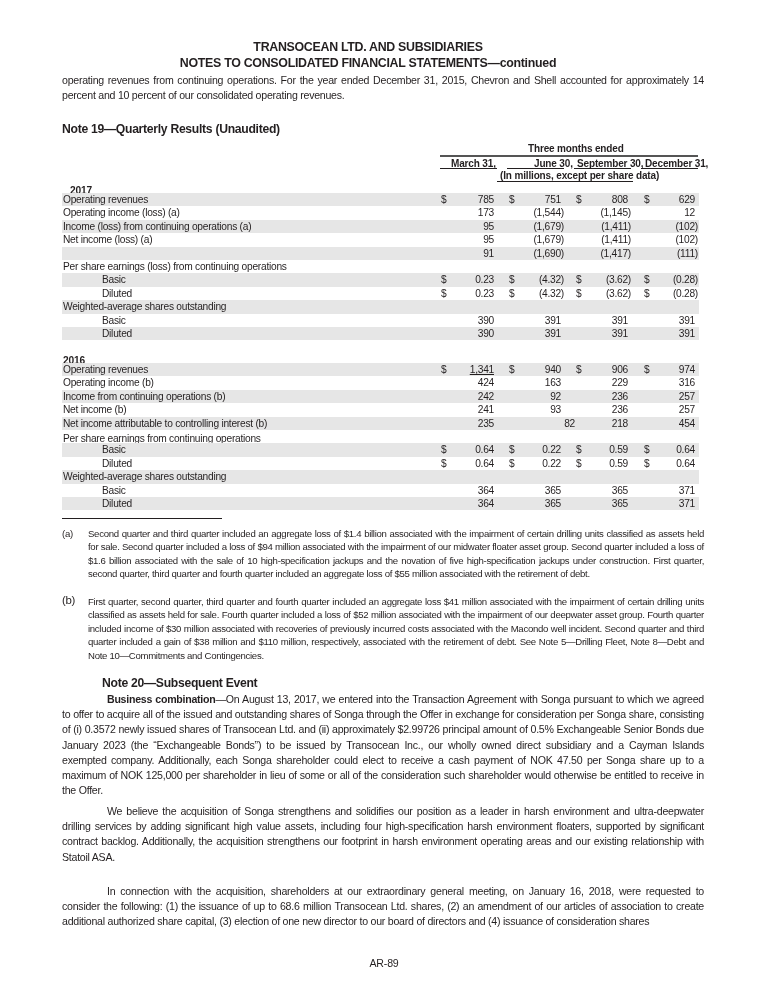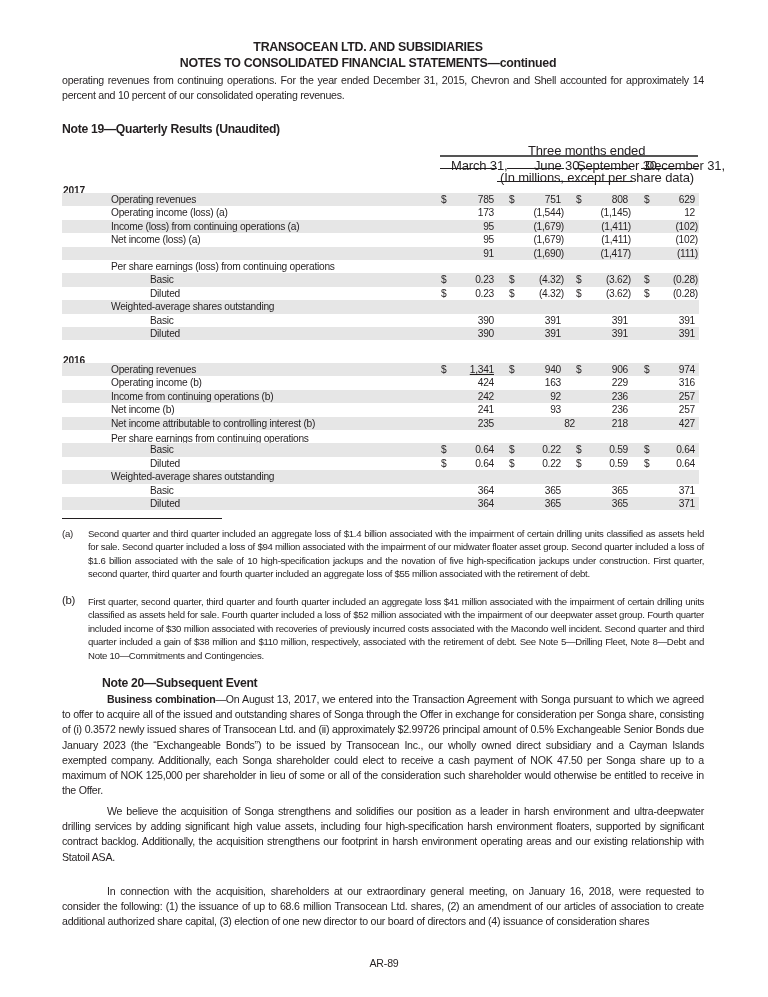--- a/index.html
+++ b/index.html
@@ -3,27 +3,27 @@
 <meta charset="utf-8">
 <style>
   * { margin: 0; padding: 0; box-sizing: border-box; }
   html, body { width: 768px; height: 997px; background: #ffffff; overflow: hidden; }
   body { position: relative; font-family: "Liberation Sans", sans-serif; color: #231f20; font-size: 10.6px; }
   .hdr { position: absolute; left: 0; width: 736px; text-align: center; font-weight: bold; font-size: 12.4px; letter-spacing: -0.3px; }
   .para { position: absolute; left: 62px; width: 642px; font-size: 10.6px; line-height: 15.2px; text-align: justify; letter-spacing: -0.25px; }
   .note-title { position: absolute; left: 62px; font-weight: bold; font-size: 12.2px; letter-spacing: -0.3px; }
 
   
-  .tbl-head { position: absolute; font-weight: normal; font-size: 13px; letter-spacing: -0.15px; }
+  .tbl-head { position: absolute; font-weight: bold; font-size: 10px; letter-spacing: -0.15px; }
   .rule { position: absolute; height: 0; border-top: 1px solid #231f20; }
   .rule2 { position: absolute; height: 0; border-top: 2px solid #555; }
   .year { position: absolute; left: 63px; font-weight: bold; font-size: 10.2px; letter-spacing: -0.2px; }
   .row { position: absolute; left: 62px; width: 637px; height: 13.4px; font-size: 10.2px; line-height: 13.4px; letter-spacing: -0.25px; }
   .row.shade { background: #e6e6e6; }
-  .row .lbl { position: absolute; left: 1px; top: 0; white-space: nowrap; margin-left: 48px; }
+  .row .lbl { position: absolute; left: 1px; top: 0; white-space: nowrap; }
   .row .lbl.indent { left: 40px; }
   .row .ds { position: absolute; top: 0; }
   .row .v { position: absolute; top: 0; text-align: right; white-space: nowrap; }
 
   
   .fn-sep { position: absolute; left: 62px; width: 160px; border-top: 1.4px solid #231f20; top: 518px; }
   .fn { position: absolute; left: 62px; width: 642px; font-size: 9.6px; line-height: 13.4px; letter-spacing: -0.3px; }
   .fn .mk { position: absolute; left: 0; top: 0; }
   .fn .mk.big { font-size: 11.4px; top: -1px; }
   .fn .tx { margin-left: 26px; text-align: justify; display: block; }
@@ -52,21 +52,21 @@
   <div class="tbl-head" style="top:158px; left:577px;">September 30,</div>
   <div class="tbl-head" style="top:158px; left:645px;">December 31,</div>
   <div class="rule" style="top:168px; left:440px; width:57px;"></div>
   <div class="rule" style="top:168px; left:507px; width:57px;"></div>
   <div class="rule" style="top:168px; left:574px; width:57px;"></div>
   <div class="rule" style="top:168px; left:641px; width:57px;"></div>
   <div class="tbl-head" style="top:170px; left:500px;">(In millions, except per share data)</div>
   <div class="rule" style="top:181px; left:497px; width:136px;"></div>
 
   <div id="sections">
-      <div class="year" style="top: 185px;">2017</div>
+      <div class="year" style="top: 185px; margin-left: 7px;">2017</div>
       <div class="row shade" style="top: 193px;">
         <span class="lbl">Operating revenues</span>
         <span class="ds" style="left: 379px;">$</span>
         <span class="v" style="right: 205px;">785</span>
         <span class="ds" style="left: 447px;">$</span>
         <span class="v" style="right: 138px;">751</span>
         <span class="ds" style="left: 514px;">$</span>
         <span class="v" style="right: 71px;">808</span>
         <span class="ds" style="left: 582px;">$</span>
         <span class="v" style="right: 4px;">629</span>
@@ -171,21 +171,21 @@
         <span class="v" style="right: 205px;">241</span>
         <span class="v" style="right: 138px;">93</span>
         <span class="v" style="right: 71px;">236</span>
         <span class="v" style="right: 4px;">257</span>
       </div>
       <div class="row shade" style="top: 416.6px;">
         <span class="lbl">Net income attributable to controlling interest (b)</span>
         <span class="v" style="right: 205px;">235</span>
         <span class="v" style="right: 124px;">82</span>
         <span class="v" style="right: 71px;">218</span>
-        <span class="v" style="right: 4px;">427</span>
+        <span class="v" style="right: 4px;">454</span>
       </div>
       <div class="row" style="top: 432px;">
         <span class="lbl">Per share earnings from continuing operations</span>
       </div>
       <div class="row shade" style="top: 443.4px;">
         <span class="lbl indent">Basic</span>
         <span class="ds" style="left: 379px;">$</span>
         <span class="v" style="right: 205px;">0.64</span>
         <span class="ds" style="left: 447px;">$</span>
         <span class="v" style="right: 138px;">0.22</span>

